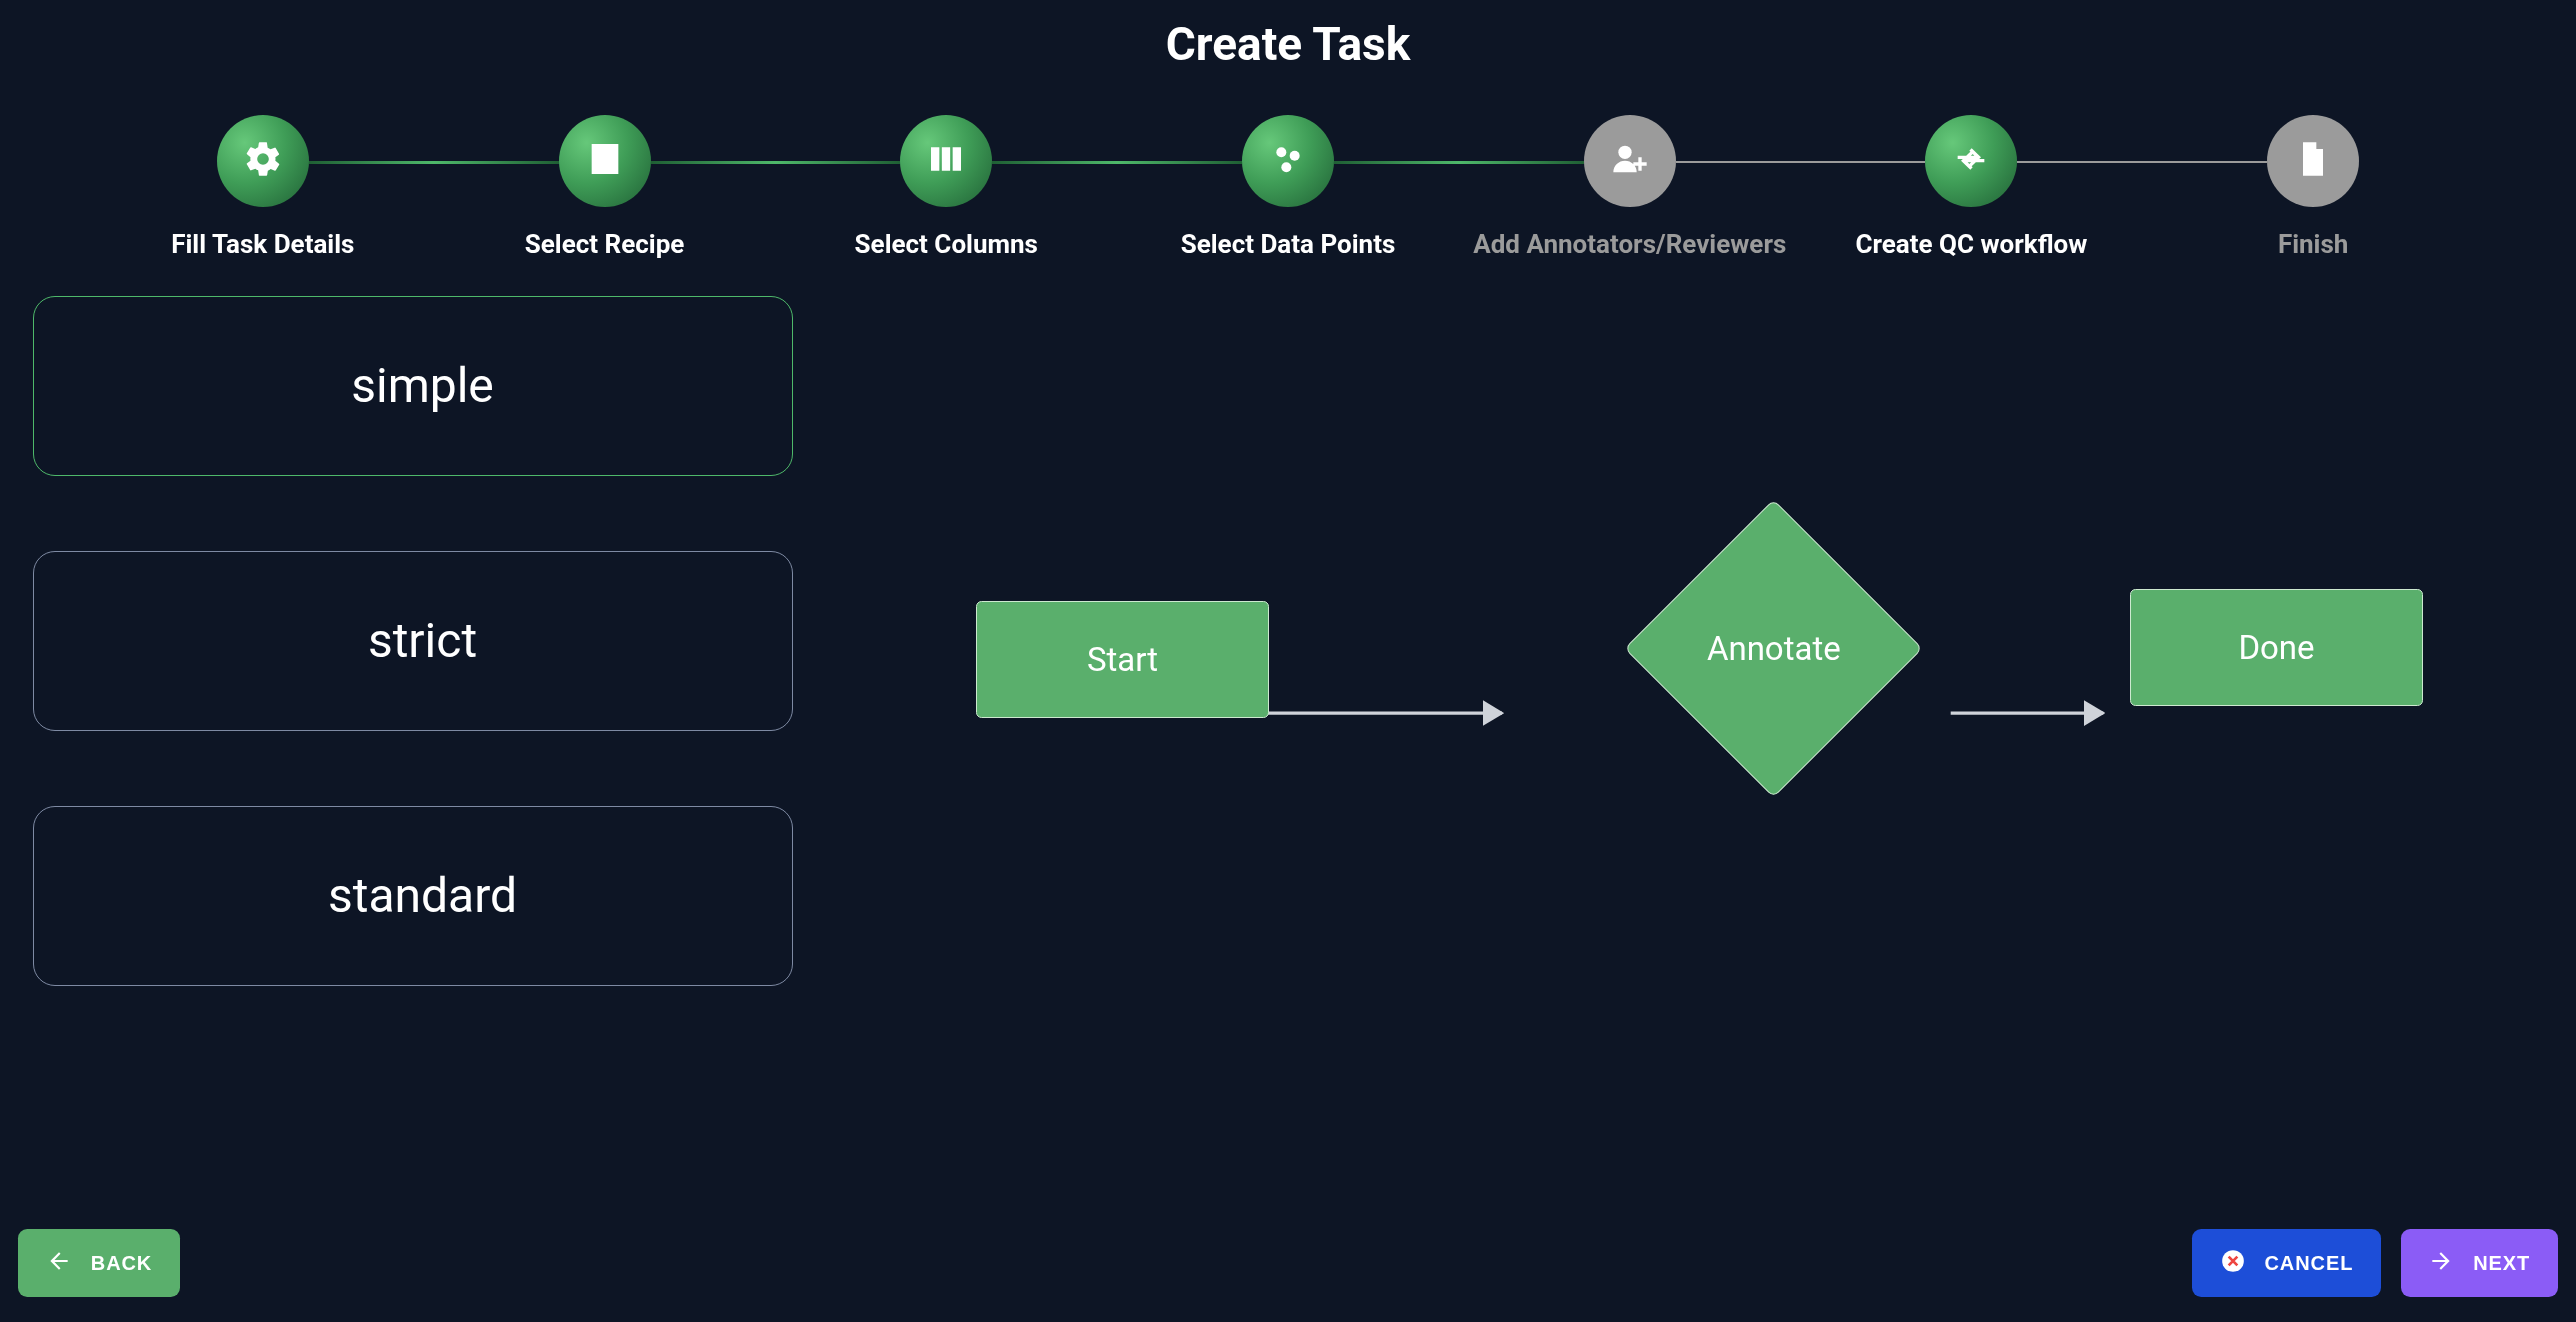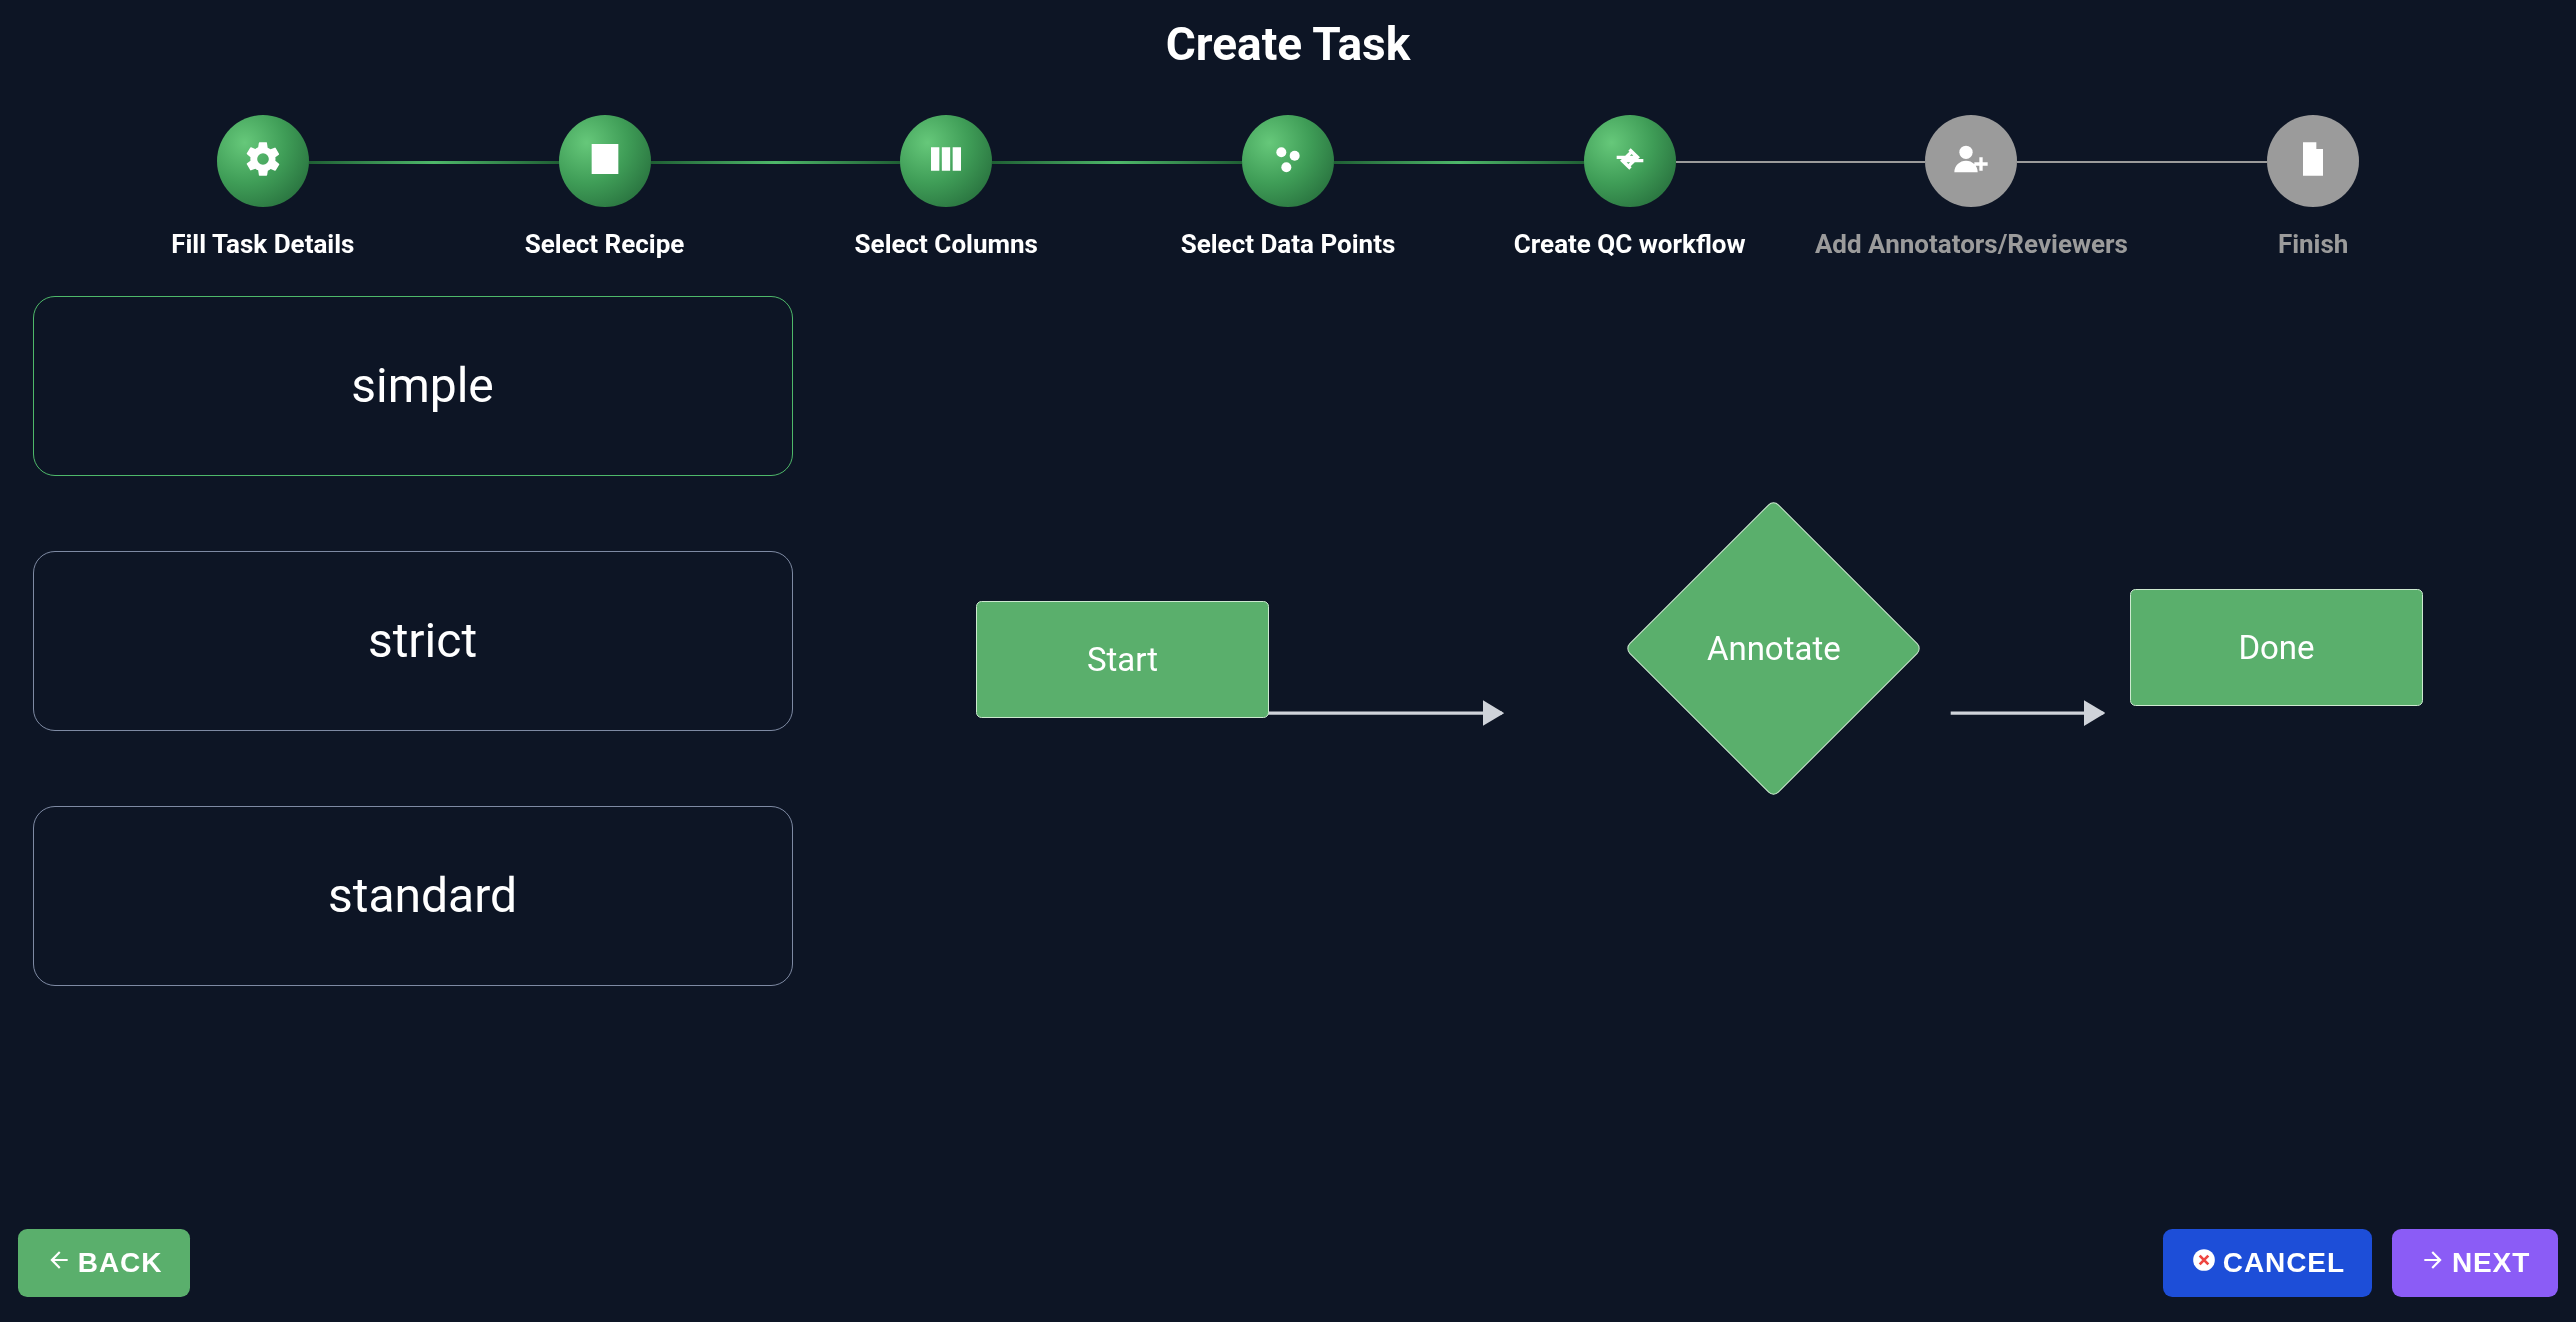--- a/index.html
+++ b/index.html
@@ -131,24 +131,24 @@
 
   
   .footer {
     position: absolute;
     left: 0; right: 0; bottom: 26px;
     display: flex;
     padding: 0 18.3px;
   }
   .footer .spacer { flex: 1; }
   .btn {
-    display: inline-flex; align-items: center; gap: 6px;
+    display: inline-flex; align-items: center; gap: 19px;
     height: 68px; padding: 0 27.5px;
     border: none; border-radius: 9.2px;
-    font-size: 28px; font-weight: 600; letter-spacing: 0.9px;
+    font-size: 20px; font-weight: 600; letter-spacing: 0.9px;
     color: #fff; cursor: pointer;
   }
   .btn-back   { background: #5aaf6c; }
   .btn-cancel { background: #1d4ed8; margin-right: 20px; }
   .btn-next   { background: #8b5cf6; }
   .btn svg { width: 26px; height: 26px; fill: #fff; }
 </style>
 </head>
 <body>
 
@@ -202,41 +202,41 @@
               <circle cx="16" cy="10" r="3"></circle>
               <circle cx="11" cy="17" r="3"></circle>
             </svg>
         </span>
       </div>
       <div class="step-label">Select Data Points</div>
       <div class="step-connector done"></div>
     </div>
 
     <div class="step-wrap">
-      <div class="step-circle active">
-        <span class="step-icon">
-          <svg viewBox="0 0 24 24">
-              <path d="M4 10h10l-3-3 1.4-1.4L18 11l-5.6 5.4L11 15l3-3H4Zm16 4H10l3 3-1.4 1.4L6 13l5.6-5.4L13 9l-3 3h10Z"></path>
-            </svg>
-        </span>
-      </div>
-      <div class="step-label">Create QC workflow</div>
-      <div class="step-connector pending"></div>
-    </div>
-
-    <div class="step-wrap">
       <div class="step-circle pending">
         <span class="step-icon">
           <svg viewBox="0 0 24 24">
               <circle cx="9" cy="8" r="4"></circle>
               <path d="M2 20a7 7 0 0 1 14 0Zm15-9h2v3h3v2h-3v3h-2v-3h-3v-2h3Z"></path>
             </svg>
         </span>
       </div>
       <div class="step-label pending">Add Annotators/Reviewers</div>
+      <div class="step-connector pending"></div>
+    </div>
+
+    <div class="step-wrap">
+      <div class="step-circle active">
+        <span class="step-icon">
+          <svg viewBox="0 0 24 24">
+              <path d="M4 10h10l-3-3 1.4-1.4L18 11l-5.6 5.4L11 15l3-3H4Zm16 4H10l3 3-1.4 1.4L6 13l5.6-5.4L13 9l-3 3h10Z"></path>
+            </svg>
+        </span>
+      </div>
+      <div class="step-label">Create QC workflow</div>
       <div class="step-connector pending"></div>
     </div>
 
     <div class="step-wrap">
       <div class="step-circle pending">
         <span class="step-icon">
           <svg viewBox="0 0 24 24">
               <path d="M6 2h8l4 4v16H6Zm8 0v4h4M8 12h8v2H8Zm0 4h8v2H8Z"></path>
             </svg>
         </span>

